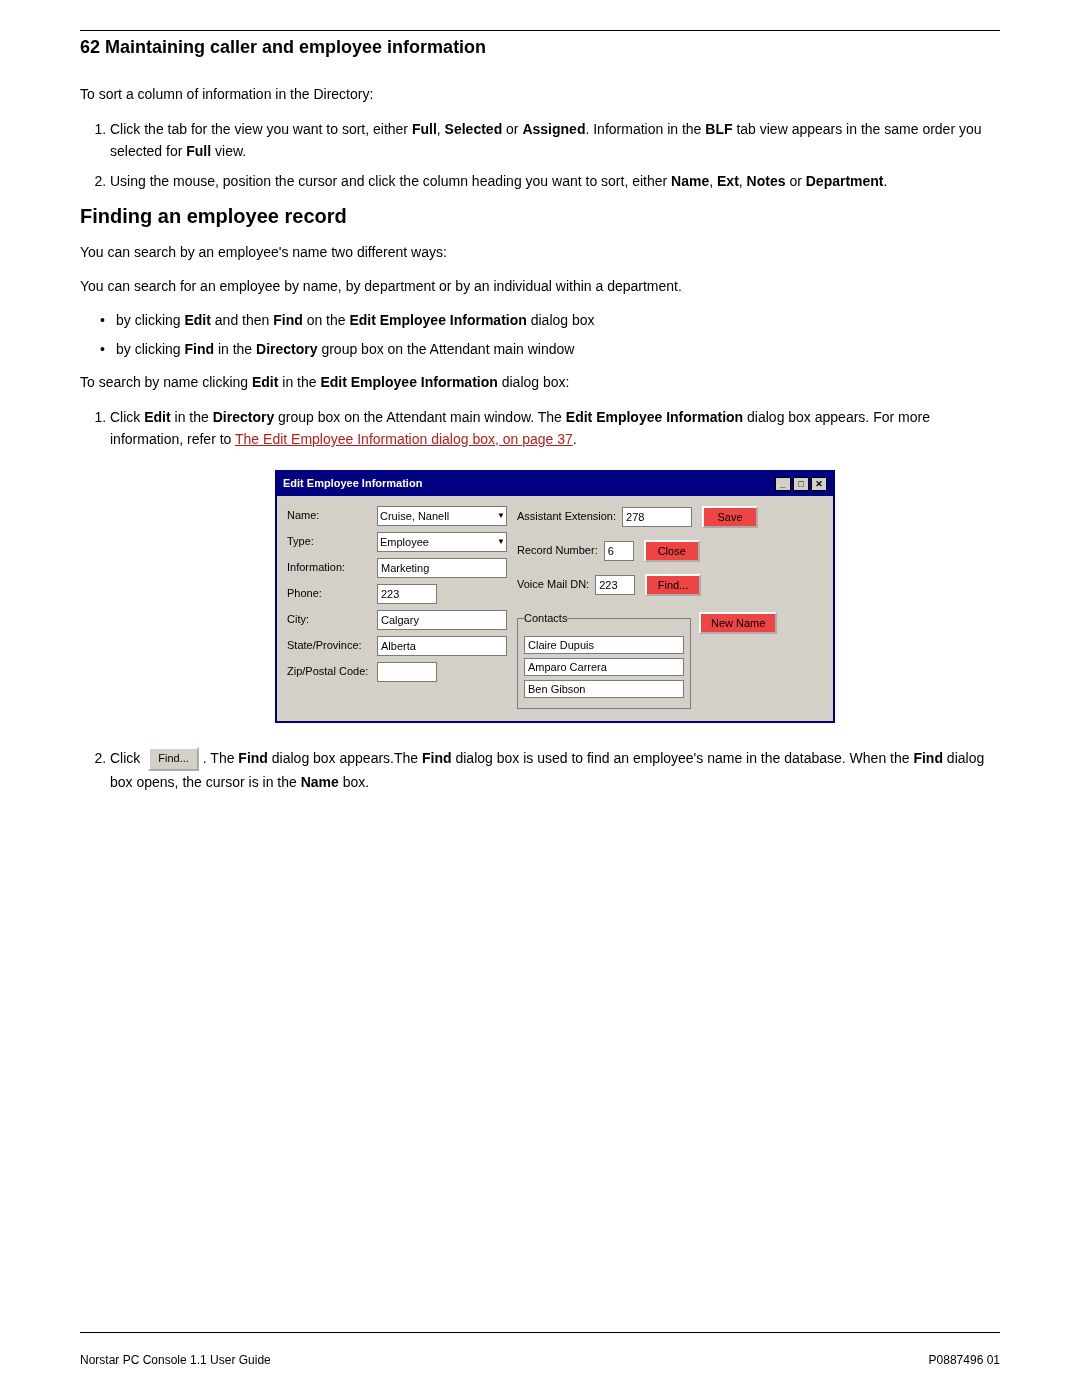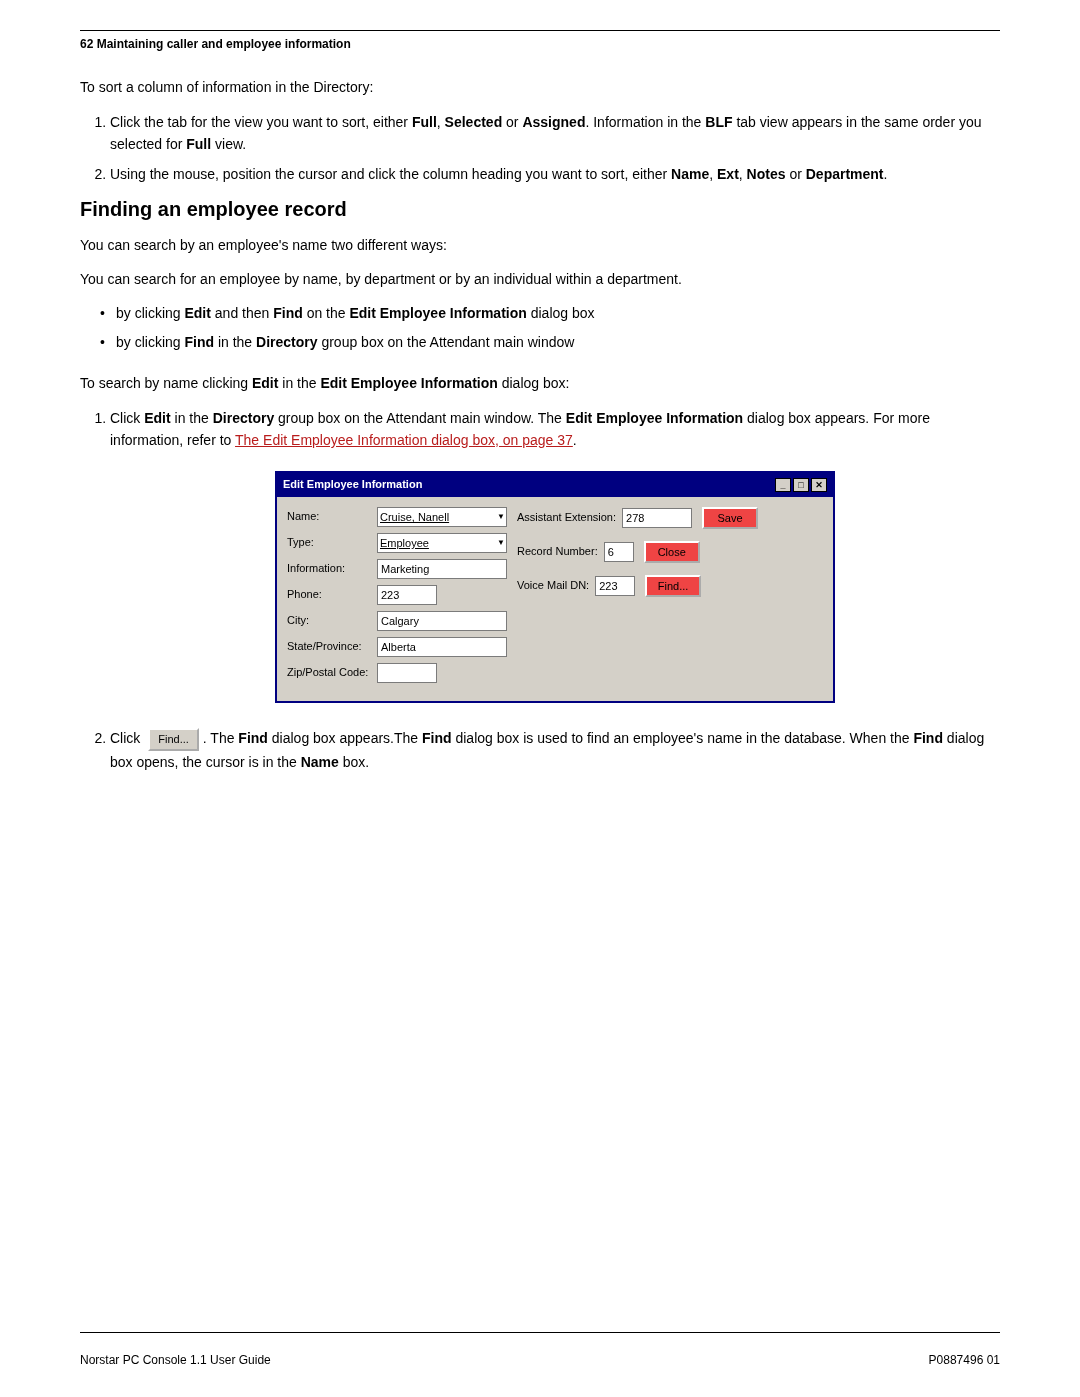--- a/index.html
+++ b/index.html
@@ -17,21 +17,21 @@
       min-height: 1397px;
       padding: 30px 80px 60px 80px;
       position: relative;
     }
     .header-line {
       border-top: 1px solid #000;
       padding-bottom: 8px;
       margin-bottom: 18px;
     }
     .header-text {
-      font-size: 12px;
+      font-size: 18px;
       font-weight: bold;
       padding-top: 6px;
     }
     .section-title {
       font-size: 20px;
       font-weight: bold;
       margin-bottom: 14px;
       margin-top: 10px;
     }
     .para {
@@ -44,21 +44,21 @@
       margin-bottom: 12px;
     }
     .ordered-list li {
       font-size: 14px;
       line-height: 1.6;
       margin-bottom: 8px;
     }
     .bullet-list {
       list-style: none;
       margin-left: 20px;
-      margin-bottom: 20px;
+      margin-bottom: 12px;
     }
     .bullet-list li {
       font-size: 14px;
       line-height: 1.6;
       margin-bottom: 6px;
       position: relative;
       padding-left: 16px;
     }
     .bullet-list li::before {
       content: "•";
@@ -148,21 +148,20 @@
       font-family: "MS Sans Serif", Arial, sans-serif;
       width: 130px;
       appearance: none;
       -webkit-appearance: none;
       position: relative;
     }
     .select-wrapper {
       position: relative;
       display: inline-flex;
       align-items: flex-start;
-      text-decoration: underline;
     }
     .select-arrow {
       position: absolute;
       right: 2px;
       top: 50%;
       transform: translateY(-50%);
       pointer-events: none;
       font-size: 8px;
     }
     .dialog-btn {
@@ -354,20 +353,29 @@
                   <input type="text" class="dialog-input" style="width: 30px;" value="6">
                   <button class="dialog-btn" style="margin-left:10px;">Close</button>
                 </div>
 
                 <div class="dialog-row">
                   <span class="assistent-label" style="margin-right:6px;">Voice Mail DN:</span>
                   <input type="text" class="dialog-input" style="width: 40px;" value="223">
                   <button class="dialog-btn" style="margin-left:10px;">Find...</button>
                 </div>
 
+                <div style="display:flex;align-items:flex-start;gap:8px;">
+                  <fieldset class="contacts-group">
+                    <legend class="contacts-legend">Contacts</legend>
+                    <input type="text" class="contact-input" value="Claire Dupuis" style="">
+                    <input type="text" class="contact-input" value="Amparo Carrera" style="">
+                    <input type="text" class="contact-input" value="Ben Gibson" style="">
+                  </fieldset>
+                  <button class="dialog-btn" style="margin-top:4px;">New Name</button>
+                </div>
 
               </div>
             </div>
           </div>
         </div>
       </div>
     </li>
 
     <li>
       Click <span class="find-btn-inline">Find...</span>. The <b>Find</b> dialog box appears.The <b>Find</b> dialog box is used to find an employee's name in the database. When the <b>Find</b> dialog box opens, the cursor is in the <b>Name</b> box.

